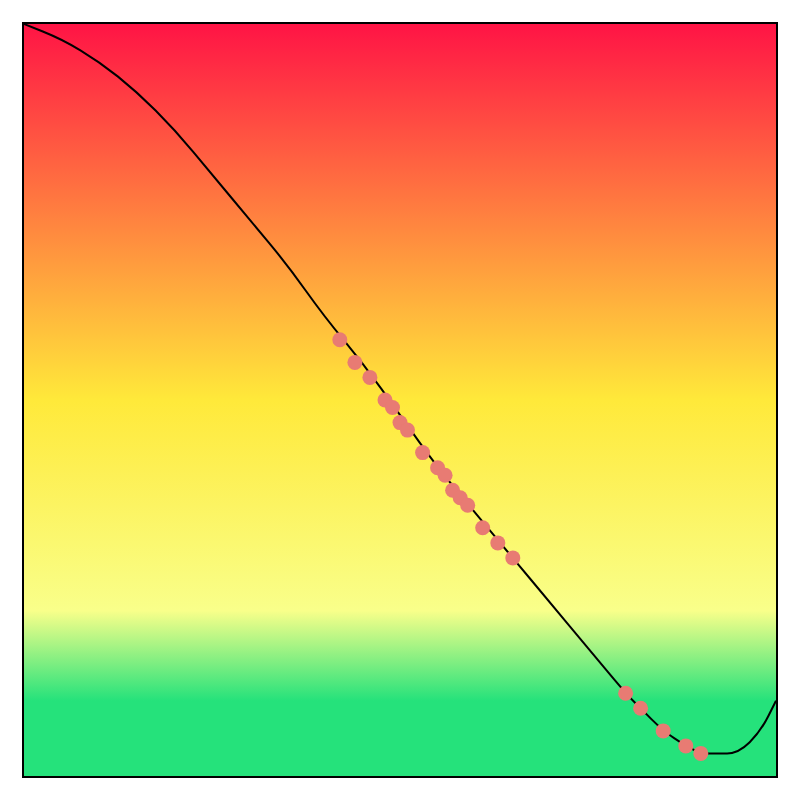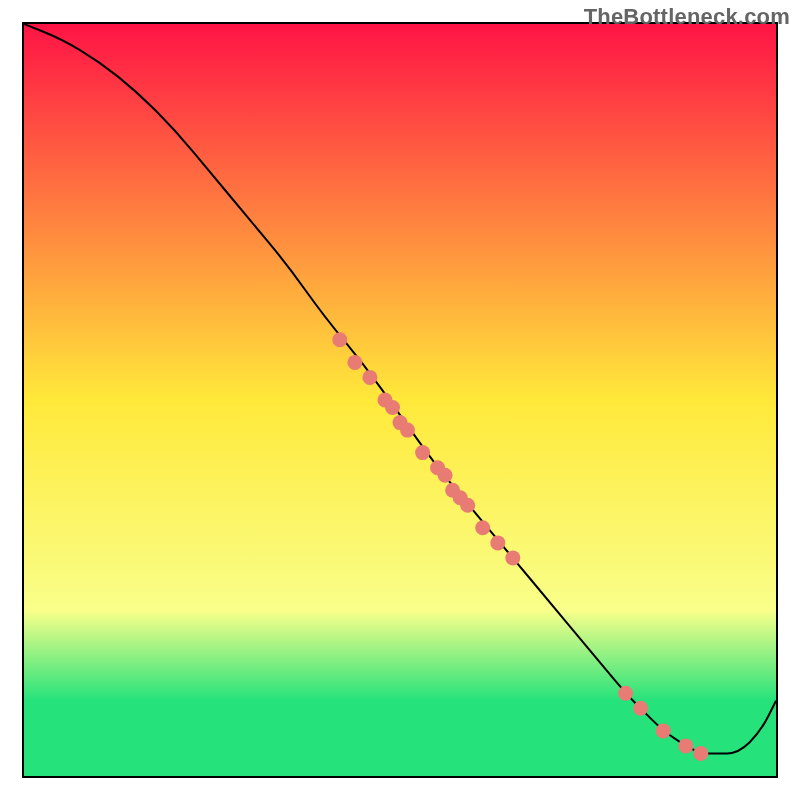--- a/index.html
+++ b/index.html
@@ -46,21 +46,20 @@
     inset: 0;
     width: 100%;
     height: 100%;
   }
 </style>
 </head>
 <body>
 
 <div class="stage">
 
-  <div class="watermark">TheBottleneck.com</div>
 
   <div class="plot-frame">
     <svg class="bg-gradient" viewBox="0 0 752 752" preserveAspectRatio="none">
       <defs>
         <linearGradient id="heat" x1="0" y1="0" x2="0" y2="1">
             <stop offset="0.0%" stop-color="#ff1445"></stop>
             <stop offset="50.0%" stop-color="#ffe93a"></stop>
             <stop offset="78.0%" stop-color="#f9ff8a"></stop>
             <stop offset="90.0%" stop-color="#25e27b"></stop>
             <stop offset="100.0%" stop-color="#25e27b"></stop>

